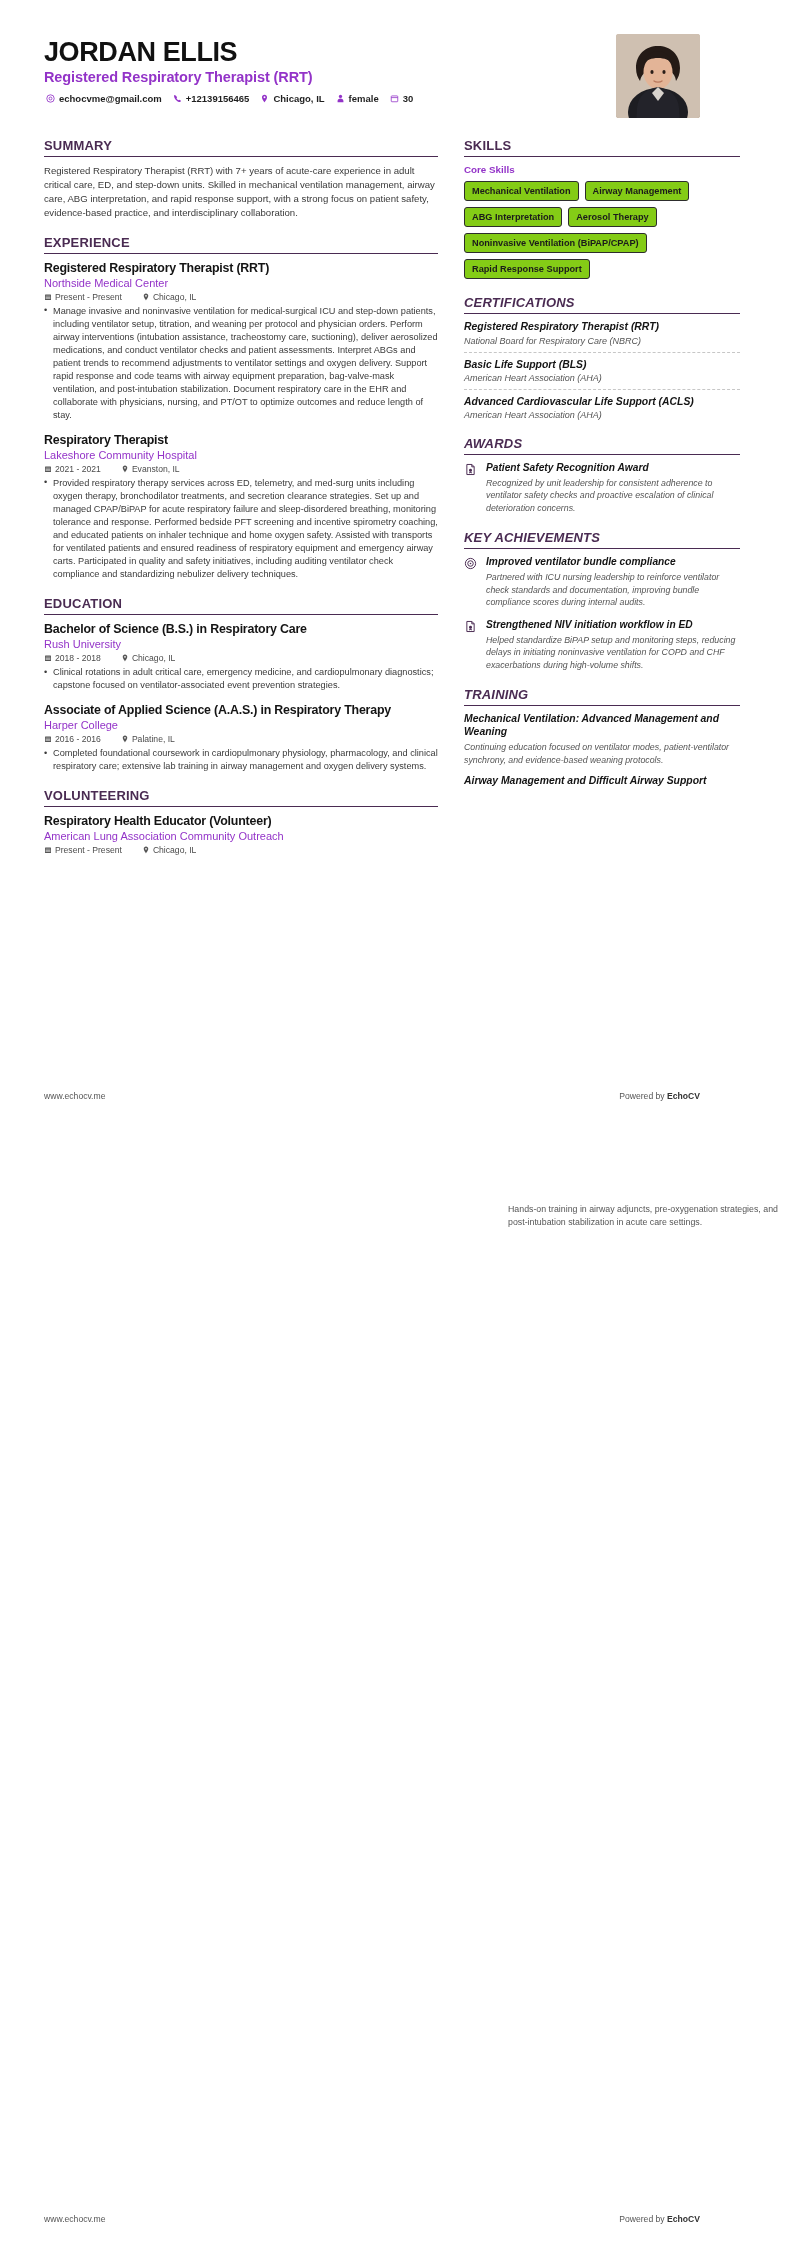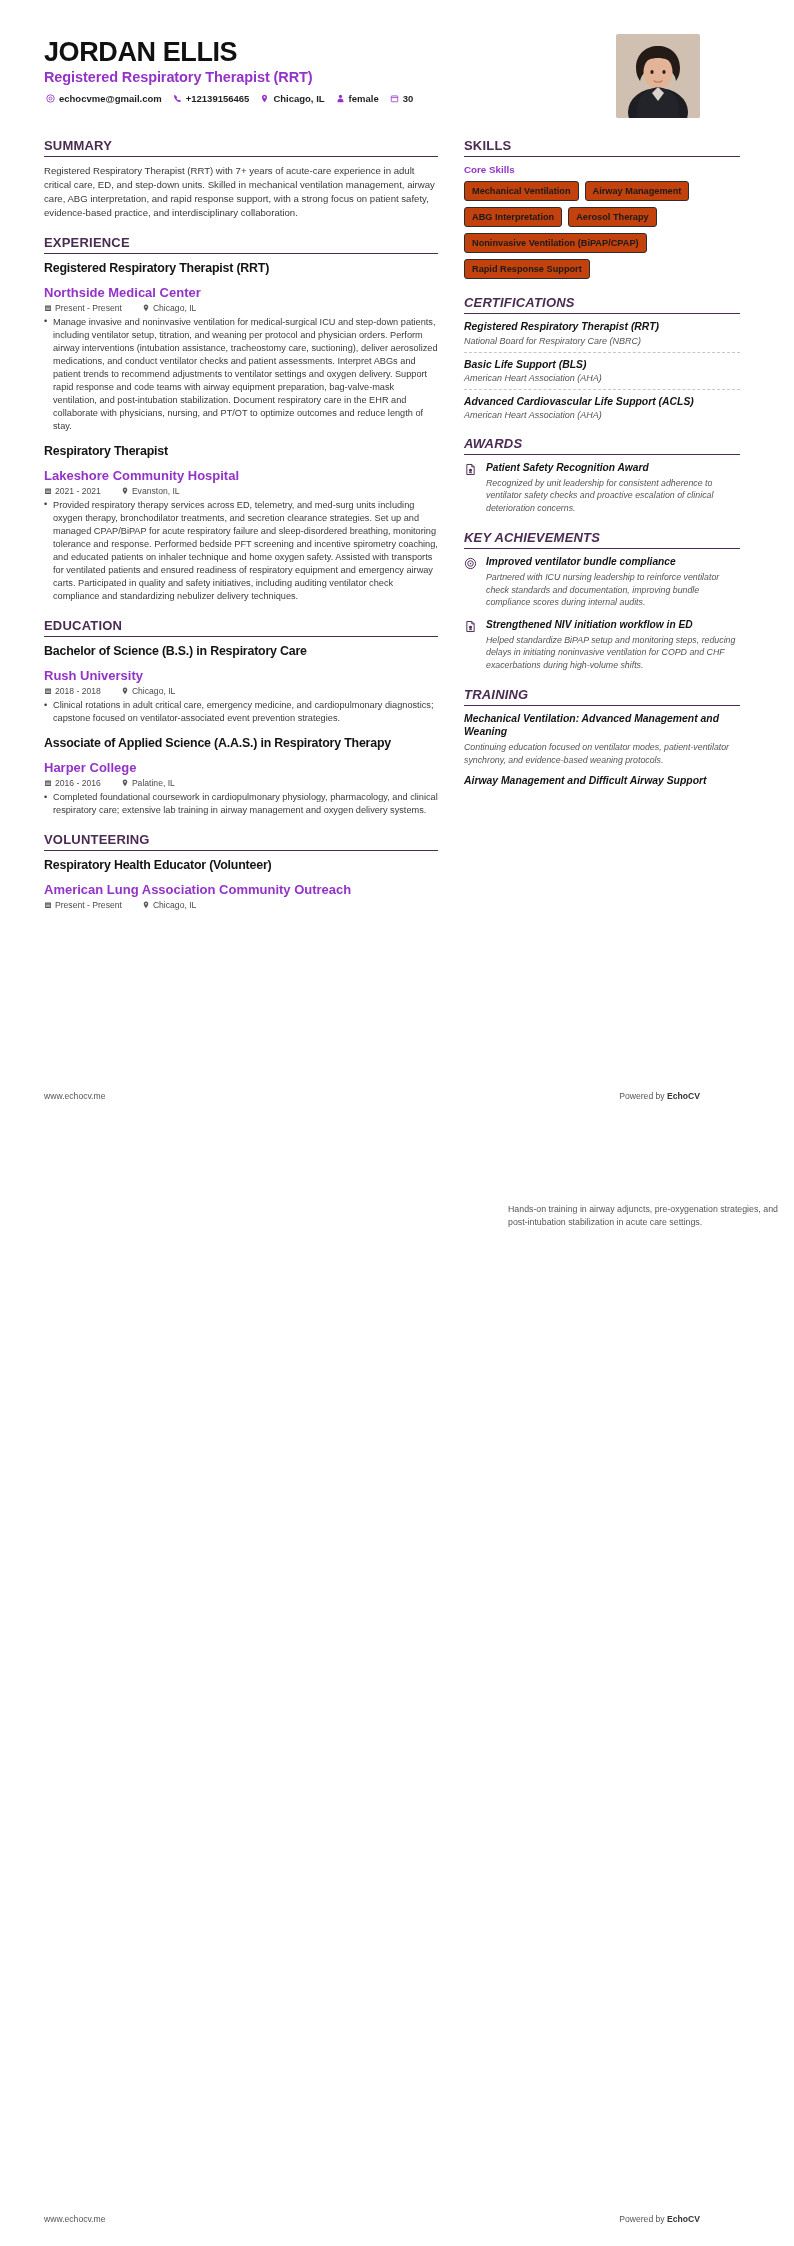--- a/index.html
+++ b/index.html
@@ -102,24 +102,24 @@
   .entry { margin-bottom: 11px; }
   .entry:last-child { margin-bottom: 0; }
   .entry-title {
     font-size: 12.4px;
     font-weight: bold;
     color: #141414;
     line-height: 1.2;
     letter-spacing: -0.2px;
   }
   .entry-org {
-    font-size: 13px;
-    font-weight: bold;
+    font-size: 11px;
+    font-weight: normal;
     color: #9333c8;
-    margin-top: 9px;
+    margin-top: 1px;
   }
   .meta-row {
     display: flex;
     align-items: center;
     gap: 20px;
     margin-top: 3px;
     margin-bottom: 3px;
   }
   .meta-item {
     display: flex;
@@ -157,21 +157,21 @@
   }
   .chips { display: flex; flex-wrap: wrap; gap: 6px; }
   .chip {
     border: 1px solid #2d2d2d;
     border-radius: 3px;
     padding: 4px 7px;
     font-size: 9.2px;
     font-weight: bold;
     color: #1b1b1b;
     line-height: 1.1;
-    background: #c2410c;
+    background: #84cc16;
   }
 
   
   .cert { padding-bottom: 6px; margin-bottom: 6px; border-bottom: 1px dashed #c7c7c7; }
   .cert:last-child { border-bottom: none; padding-bottom: 0; margin-bottom: 0; }
   .cert-name {
     font-size: 10.4px;
     font-weight: bold;
     color: #141414;
     line-height: 1.22;

